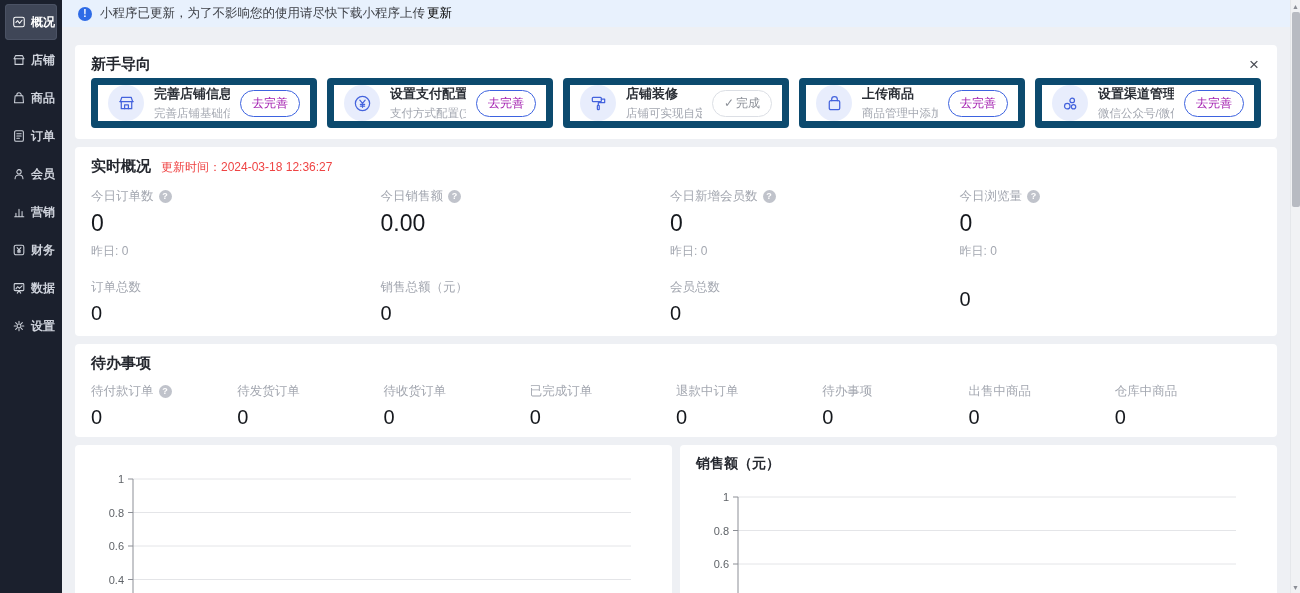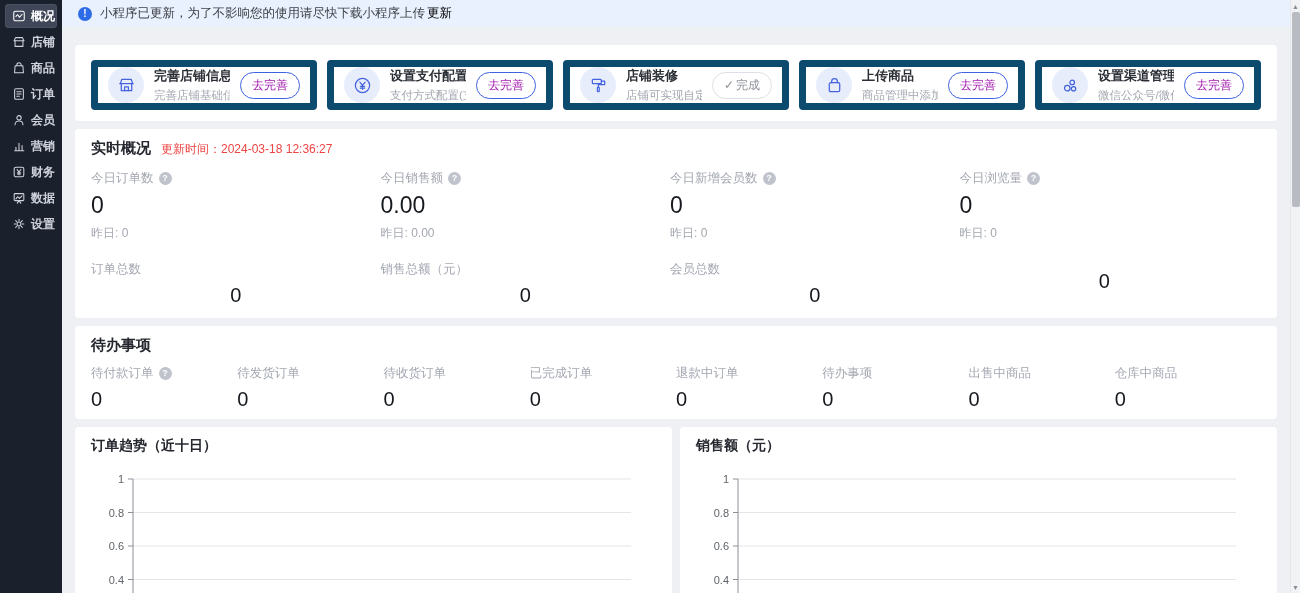--- a/index.html
+++ b/index.html
@@ -2,21 +2,21 @@
 <html><head>
 <meta charset="utf-8">
 <style>
   * { box-sizing: border-box; margin: 0; padding: 0; }
   html,body { width:1300px; height:593px; overflow:hidden; }
   body { font-family:"Liberation Sans","DejaVu Sans",sans-serif; background:#eef0f4; position:relative; }
 
   
   .sidebar { position:absolute; left:0; top:0; width:62px; height:593px; background:#1b202d; padding-top:2px; z-index:5; }
   .side-item { display:flex; align-items:center; gap:5px; margin:2px 5px; padding:4px 4px 4px 7px; border-radius:4px;
-               color:#ced2db; font-size:12px; font-weight:bold; cursor:pointer; height:24px; }
+               color:#ced2db; font-size:12px; font-weight:bold; cursor:pointer; height:36px; }
   .side-item.active { background:#3f4657; color:#fff; box-shadow:0 0 0 1px #4b5264 inset; }
   .side-item .sicon { width:14px; height:14px; flex:none; display:flex; align-items:center; }
   .side-item svg { width:14px; height:14px; stroke:currentColor; fill:none; stroke-width:1.2; stroke-linecap:round; stroke-linejoin:round; }
   .slabel { white-space:nowrap; }
 
   
   .main { position:absolute; left:62px; top:0; right:10px; height:593px; }
   .notice { height:27px; background:#e8f1fd; display:flex; align-items:center; gap:8px; padding:0 16px; font-size:12.5px; color:#3c3f45; }
   .notice-icon { width:14px; height:14px; border-radius:50%; background:#2e6be6; color:#fff; font-size:10px; font-weight:bold;
                  display:flex; align-items:center; justify-content:center; flex:none; }
@@ -46,21 +46,21 @@
   .rt-head { display:flex; align-items:baseline; gap:10px; height:18px; }
   .rt-updated { font-size:12px; color:#ef4444; }
   .grid4 { display:grid; grid-template-columns:repeat(4,1fr); margin-top:14px; }
   .grid8 { display:grid; grid-template-columns:repeat(8,1fr); margin-top:12px; }
   .stat-label { display:flex; align-items:center; gap:5px; font-size:12.5px; color:#a3a7b0; height:14px; }
   .help { width:13px; height:13px; border-radius:50%; background:#c0c3cb; color:#fff; font-size:9px; font-weight:bold;
           display:inline-flex; align-items:center; justify-content:center; cursor:pointer; flex:none; }
   .stat-value { font-size:23px; color:#15181d; margin-top:7px; }
   .stat-yest { font-size:12px; color:#a3a7b0; margin-top:6px; }
   .total-value, .todo-value { font-size:20px; color:#15181d; margin-top:8px; }
-  .mt22 { margin-top:20px;text-align:center; }
+  .mt22 { margin-top:20px; }
   .todo { padding:10px 16px 8px 16px; }
   .todo-head { height:18px; }
 
   
   .charts-row { display:flex; gap:8px; }
   .chart-card { flex:1; background:#fff; border-radius:4px; padding:10px 16px; height:300px; }
   .chart-title { font-size:14px; font-weight:bold; color:#24272e; height:18px; }
   .chart-wrap { margin-top:14px; }
   .chart-wrap svg { display:block; }
   .tick-text { font-size:11px; fill:#5f6368; font-family:"Liberation Sans",sans-serif; }
@@ -164,20 +164,24 @@
 
   <div class="notice">
     <span class="notice-icon">!</span>
     <span>小程序已更新，为了不影响您的使用请尽快下载小程序上传</span>
       <span class="notice-link" style="margin-left:-6px">更新</span>
   </div>
 
   <div class="content">
 
     <section class="card guide">
+      <div class="guide-head">
+        <span class="card-title">新手导向</span>
+        <span class="close-x">×</span>
+      </div>
       <div class="steps">
 
         <div class="step">
           <span class="step-icon">
             <svg viewBox="0 0 20 20">
                 <path d="M3.5 8l1.6-4.5h9.8L16.5 8"></path>
                 <path d="M3 8h14"></path>
                 <path d="M4.5 8v7.5h11V8"></path>
                 <path d="M8 15.5v-4h4v4"></path>
               </svg>
@@ -267,21 +271,20 @@
             </div>
           <div class="stat-value">0</div>
           <div class="stat-yest">昨日: 0</div>
         </div>
         <div>
           <div class="stat-label">
               <span>今日销售额</span>
               <span class="help">?</span>
             </div>
           <div class="stat-value">0.00</div>
-          <div class="stat-yest">昨日: 0.00</div>
         </div>
         <div>
           <div class="stat-label">
               <span>今日新增会员数</span>
               <span class="help">?</span>
             </div>
           <div class="stat-value">0</div>
           <div class="stat-yest">昨日: 0</div>
         </div>
         <div>
@@ -370,21 +373,20 @@
               <span>仓库中商品</span>
             </div>
           <div class="todo-value">0</div>
         </div>
       </div>
     </section>
 
     <div class="charts-row">
 
       <section class="chart-card">
-        <div class="chart-title">订单趋势（近十日）</div>
         <div class="chart-wrap">
           <svg width="560" height="230" viewBox="0 0 560 230">
             <line x1="42" y1="10" x2="540" y2="10" stroke="#e4e5e8" stroke-width="1"></line>
             <line x1="42" y1="43.5" x2="540" y2="43.5" stroke="#e4e5e8" stroke-width="1"></line>
             <line x1="42" y1="77" x2="540" y2="77" stroke="#e4e5e8" stroke-width="1"></line>
             <line x1="42" y1="110.5" x2="540" y2="110.5" stroke="#e4e5e8" stroke-width="1"></line>
             <line x1="42" y1="144" x2="540" y2="144" stroke="#e4e5e8" stroke-width="1"></line>
             <line x1="42" y1="177.5" x2="540" y2="177.5" stroke="#8c8f96" stroke-width="1"></line>
             <line x1="42" y1="10" x2="42" y2="177.5" stroke="#8c8f96" stroke-width="1"></line>
             <line x1="37" y1="10" x2="42" y2="10" stroke="#8c8f96"></line>

